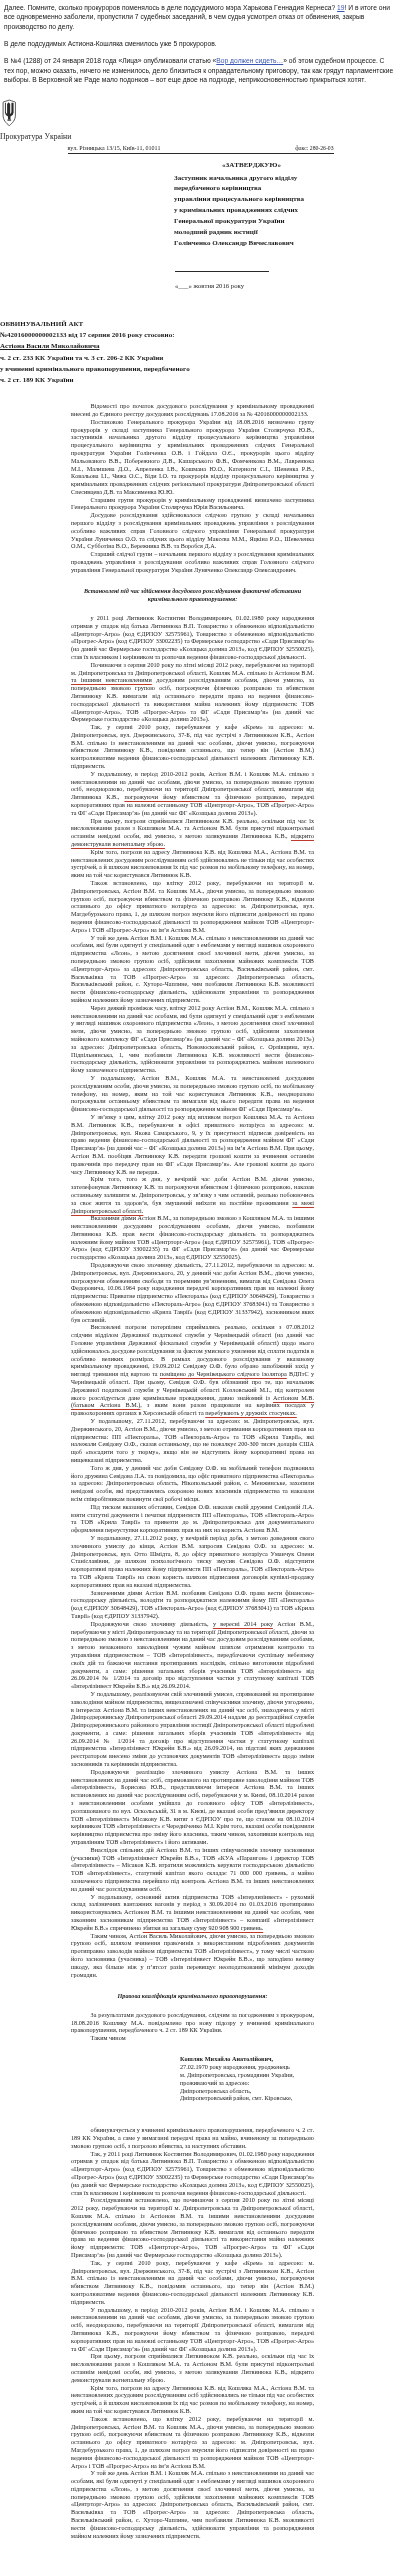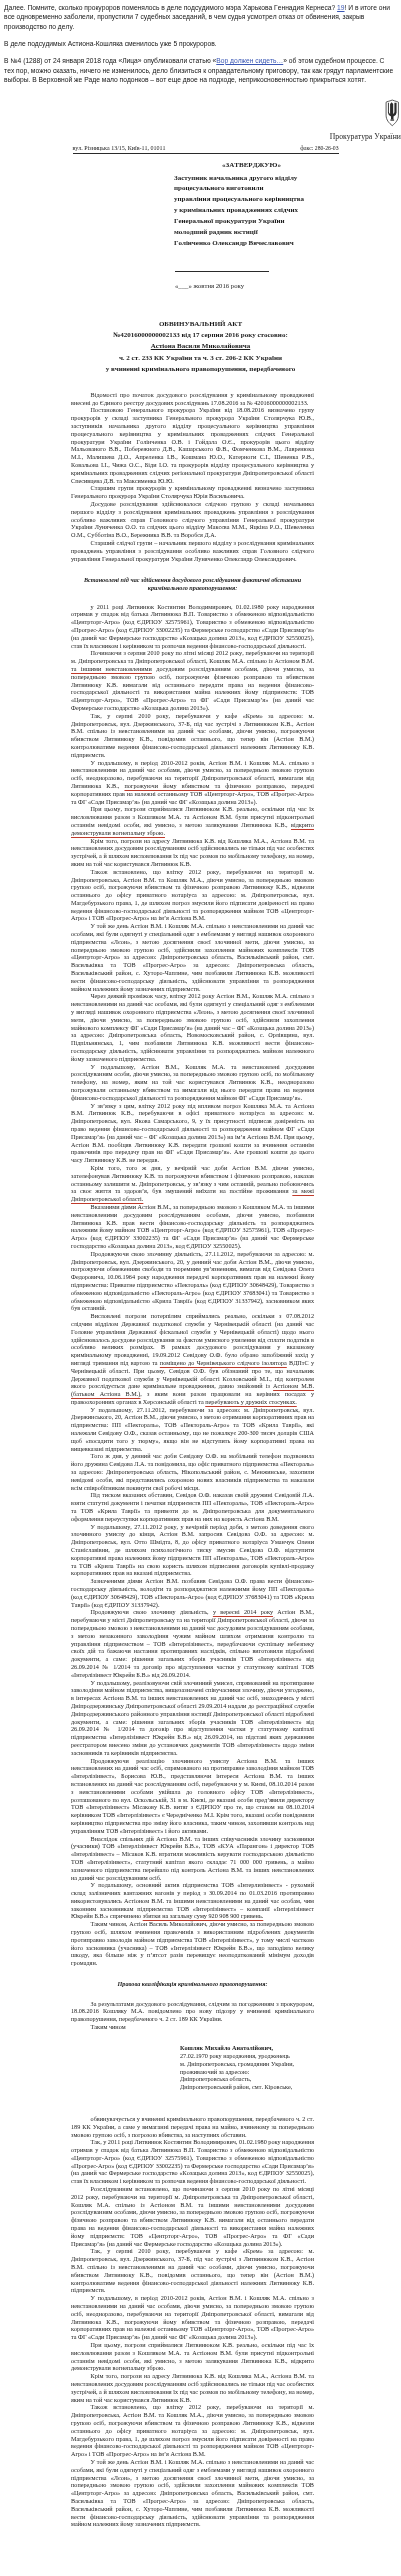--- a/index.html
+++ b/index.html
@@ -6,34 +6,34 @@
   body{width:401px;font-kerning:none;}
 
   
   .article{font-family:"Liberation Sans",sans-serif;font-size:6.7px;line-height:1.45;color:#141414;
            padding:2.6px 5.2px 1px 4.1px;}
   .article p{margin:0 0 7.2px 0;}
   .article a{color:#3a57b5;text-decoration:underline;cursor:pointer;}
 
   
   .scan{font-family:"Liberation Serif",serif;color:#1c1c1c;padding-top:6.2px;position:relative;}
-  .doc-header{text-align:right;padding-left:10px;}
+  .doc-header{text-align:left;}
   .trident{display:inline-block;}
   .agency-small{font-size:7.7px;margin-top:2.6px;}
   .agency-large{font-size:10.8px;margin-top:1.5px;letter-spacing:0.2px;}
   .addr-row{display:flex;justify-content:space-between;align-items:flex-end;width:266px;margin:4.1px auto 0 auto;
             font-size:6px;border-bottom:1px solid #2a2a2a;padding-bottom:1.5px;}
   .addr-row .fax{font-size:5.7px;}
 
   .approval{width:155px;margin:6px 0 0 174px;font-size:7px;line-height:1.55;font-weight:bold;}
   .approval-title{text-align:center;margin-bottom:2.1px;}
   .sign-line{width:94px;border-bottom:0.8px solid #2a2a2a;height:8.2px;margin:14.4px 0 0 1px;}
   .approval-date{margin:9.3px 0 0 1px;font-weight:normal;font-size:6.7px;}
 
-  .doc-title{text-align:center;font-weight:bold;font-size:7px;line-height:1.62;margin-top:27px;}
+  .doc-title{font-weight:bold;font-size:7px;line-height:1.62;margin-top:27px;}
   .doc-title .uline{text-decoration:underline;}
 
   .doc-body{width:243px;margin:15.5px 0 0 71px;font-size:6.2px;line-height:7.8px;text-align:justify;}
   .doc-p{margin:0;text-indent:19.6px;}
   .doc-heading{font-weight:bold;font-style:italic;text-align:center;text-indent:0;margin:13.4px 0 11.3px 0;}
   .doc-accused{margin:0 0 0 109px;text-indent:0;text-align:left;}
   .doc-p + .doc-accused{margin-top:13.4px;}
   .doc-accused + .doc-p{margin-top:24px;}
   .accused-name{font-weight:bold;}
   .red-underline{text-decoration:underline;text-decoration-color:#c03a2b;text-decoration-thickness:1px;text-underline-offset:1.5px;}
@@ -60,37 +60,38 @@
     <div class="addr-row">
       <span class="addr">вул. Різницька 13/15, Київ-11, 01011</span>
       <span class="fax">факс: 280-26-03</span>
     </div>
   </div>
 
   <div class="approval">
     <div class="approval-title">«ЗАТВЕРДЖУЮ»</div>
     <div>
         <div>Заступник начальника другого відділу</div>
-        <div>процесуального виготовили</div>
+        <div>передбаченого керівництва</div>
         <div>управління процесуального керівництва</div>
         <div>у кримінальних провадженнях слідчих</div>
         <div>Генеральної прокуратури України</div>
         <div>молодший радник юстиції</div>
         <div>Голінченко Олександр Вячеславович</div>
       </div>
     <div class="sign-line"></div>
     <div class="approval-date">«___» жовтня 2016 року</div>
   </div>
 
   <div class="doc-title">
     <div>ОБВИНУВАЛЬНИЙ АКТ</div>
     <div>№42016000000002133  від 17 серпня 2016 року стосовно:</div>
     <div class="uline">Астіона Василя Миколайовича</div>
     <div>ч. 2 ст. 233 КК України та ч. 3 ст. 206-2 КК України</div>
     <div>у вчиненні кримінального правопорушення, передбаченого</div>
+    <div>ч. 2 ст. 189 КК України</div>
   </div>
 
   <div class="doc-body">
       <p class="doc-p">Відомості про початок досудового розслідування у кримінальному провадженні внесені до Єдиного реєстру досудових розслідувань 17.08.2016 за № 42016000000002133.</p>
       <p class="doc-p">Постановою Генерального прокурора України від 18.08.2016 визначено групу прокурорів у складі заступника Генерального прокурора України Столярчука Ю.В., заступників начальника другого відділу процесуального керівництва управління процесуального керівництва у кримінальних провадженнях слідчих Генеральної прокуратури України Голінченка О.В. і Гойдала О.Є., прокурорів цього відділу Мальованого В.В., Побережного Д.В., Кашарського Ф.В., Фомченкова В.М., Лавренюка М.І., Малишева Д.О., Апреленка І.В., Кошмана Ю.О., Катерноги С.І., Шененка Р.В., Ковальова І.І., Чижа О.С., Біди І.О. та прокурорів відділу процесуального керівництва у кримінальних провадженнях слідчих регіональної прокуратури Дніпропетровської області Спесивцева Д.В. та Максименка Ю.Ю.</p>
       <p class="doc-p">Старшим групи прокурорів у кримінальному провадженні визначено заступника Генерального прокурора України Столярчука Юрія Васильовича.</p>
       <p class="doc-p">Досудове розслідування здійснювалося слідчою групою у складі начальника першого відділу з розслідування кримінальних проваджень управління з розслідування особливо важливих справ Головного слідчого управління Генеральної прокуратури України Луняченка О.О. та слідчих цього відділу Максєва М.М., Яцкіна Р.О., Шевеленка О.М., Субботіна В.О., Бережника В.В. та Воробся Д.А.</p>
       <p class="doc-p">Старший слідчої групи – начальник першого відділу з розслідування кримінальних проваджень управління з розслідування особливо важливих справ Головного слідчого управління Генеральної прокуратури України Луняченко Олександр Олександрович.</p>
       <p class="doc-heading">Встановлені під час здійснення досудового розслідування фактичні обставини кримінального правопорушення:</p>
       <p class="doc-p">у 2011 році Литвинюк Костянтин Володимирович, 01.02.1980 року народження отримав у спадок від батька Литвинюка В.П. Товариство з обмеженою відповідальністю «Центрторг-Агро» (код ЄДРПОУ 32575961), Товариство з обмеженою відповідальністю «Прогрес-Агро» (код ЄДРПОУ 33002235) та Фермерське господарство «Сади Присамар’я» (на даний час Фермерське господарство «Козацька долина 2013», код ЄДРПОУ 32550025), став їх власником і керівником та розпочав ведення фінансово-господарської діяльності.</p>

